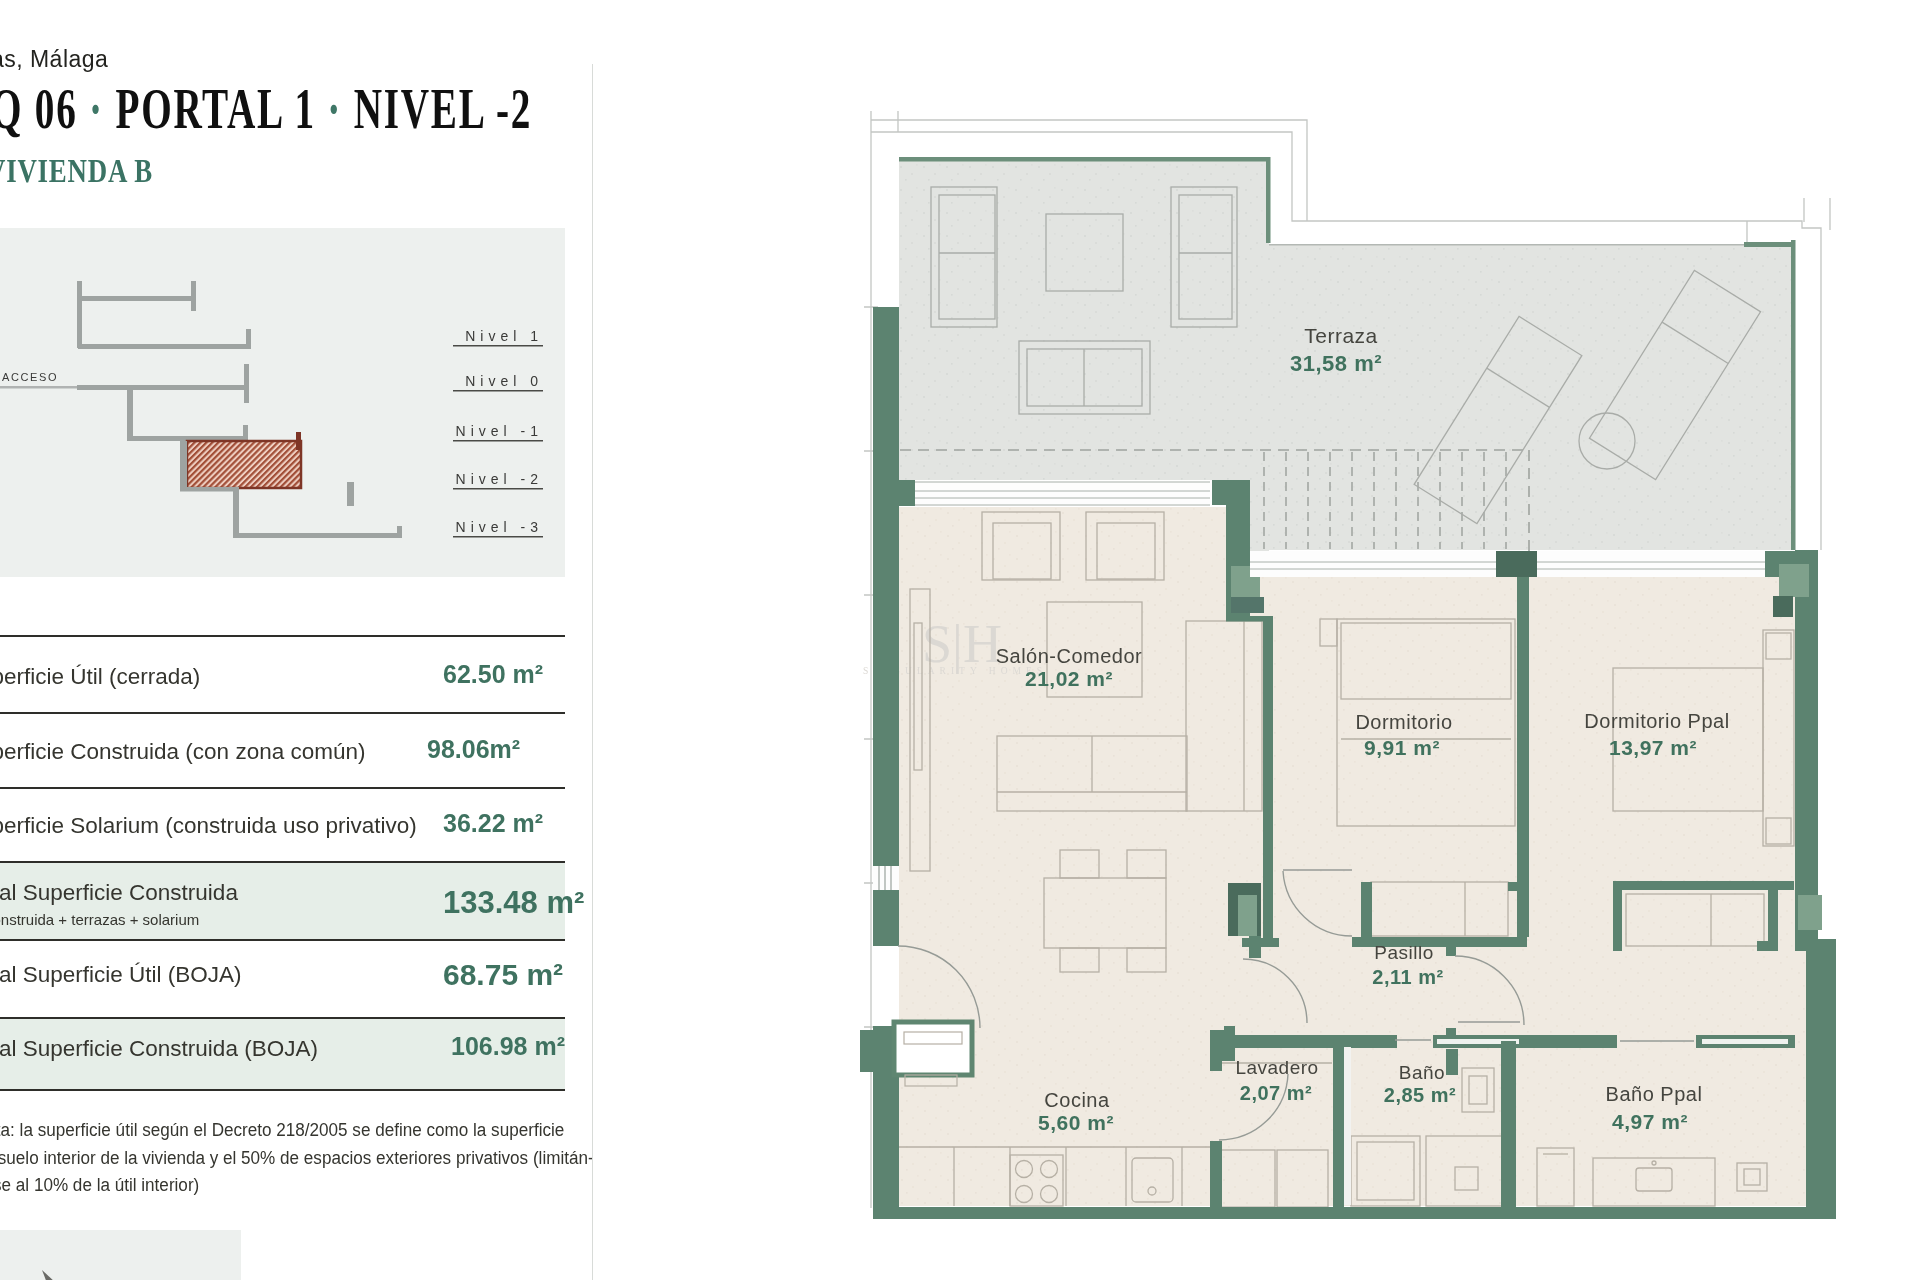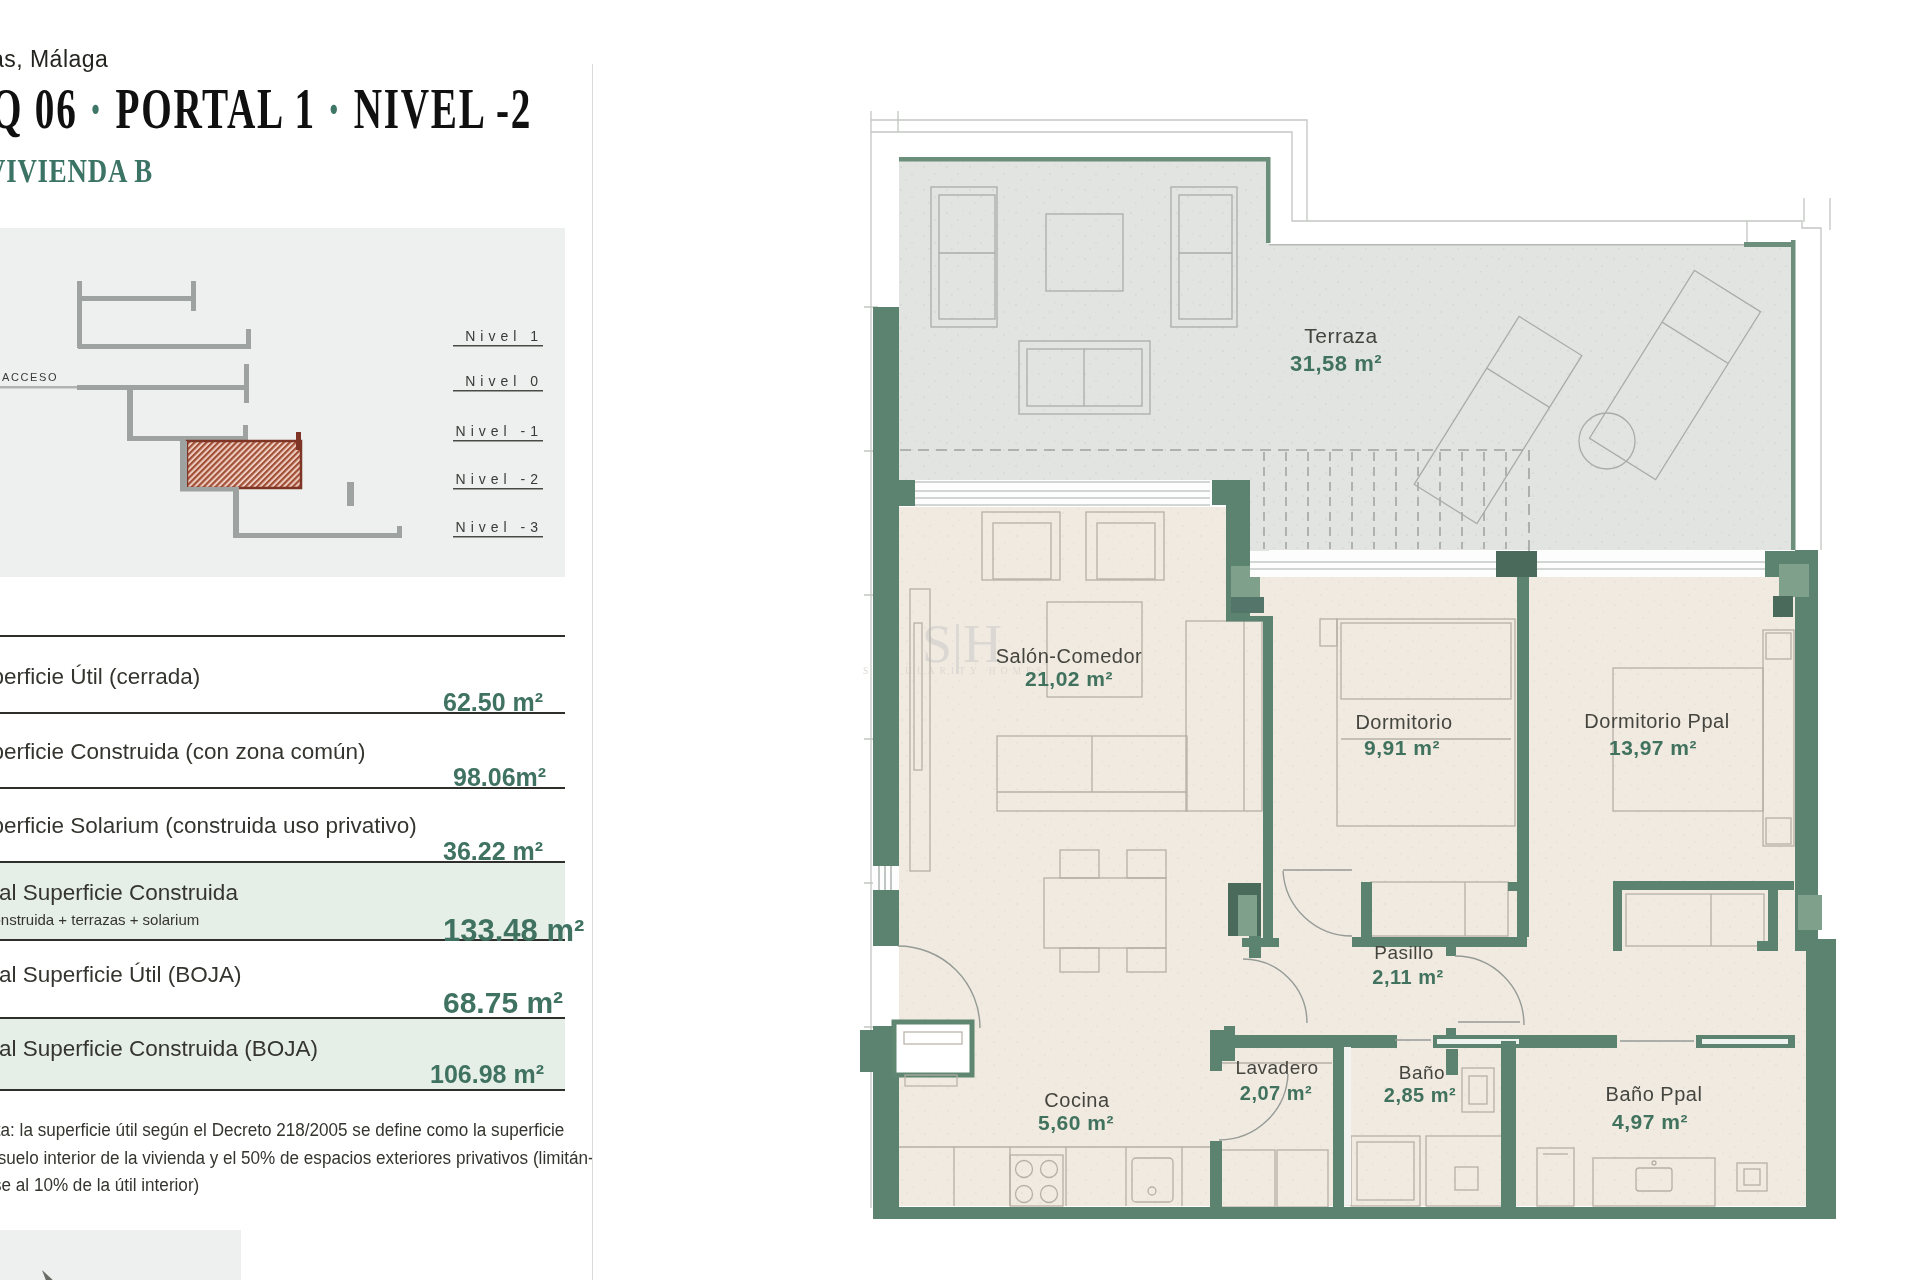--- a/index.html
+++ b/index.html
@@ -1,55 +1,55 @@
 <!DOCTYPE html>
 <html><head>
 <meta charset="utf-8">
 <style>
   html,body{margin:0;padding:0;width:1920px;height:1280px;background:#ffffff;overflow:hidden;
     font-family:"Liberation Sans",sans-serif;}
   .abs{position:absolute;}
   .lbl{color:#35352f;}
-  .val{color:#3f7260;font-weight:bold;margin-top:28px;}
+  .val{color:#3f7260;font-weight:bold;}
 </style>
 </head>
 <body>
 
 <div class="abs" style="left:-40px;top:46px;font-size:23px;color:#23231f;letter-spacing:0.5px;">Mijas, Málaga</div>
 
 <div class="abs" style="left:-97px;top:77px;font-size:56px;font-weight:bold;font-family:'Liberation Serif',serif;color:#101010;letter-spacing:2.5px;white-space:nowrap;transform:scaleX(0.70);transform-origin:0 0;">BLOQ 06 <span style="color:#3f7767;">·</span> PORTAL 1 <span style="color:#3f7767;">·</span> NIVEL -2</div>
 
 <div class="abs" style="left:-14px;top:152px;font-size:34px;font-weight:bold;font-family:'Liberation Serif',serif;color:#3b7364;letter-spacing:1px;white-space:nowrap;transform:scaleX(0.79);transform-origin:0 0;">VIVIENDA B</div>
 
 <div class="abs" style="left:0;top:228px;width:565px;height:349px;background:#edf0ee;"></div>
 
 <div class="abs" style="left:0;top:635px;width:565px;height:2px;background:#2e2e2a;"></div>
 
 <div class="abs lbl" style="left:-36px;top:664px;font-size:22.5px;">Superficie Útil (cerrada)</div>
 <div class="abs val" style="left:443px;top:660px;font-size:25px;">62.50 m²</div>
 <div class="abs" style="left:0;top:712px;width:565px;height:2px;background:#2e2e2a;"></div>
 
 <div class="abs lbl" style="left:-36px;top:739px;font-size:22.5px;">Superficie Construida (con zona común)</div>
-<div class="abs val" style="left:453px;top:735px;font-size:25px;">98.06m²</div>
+<div class="abs val" style="left:427px;top:735px;font-size:25px;">98.06m²</div>
 <div class="abs" style="left:0;top:787px;width:565px;height:2px;background:#2e2e2a;"></div>
 
 <div class="abs lbl" style="left:-36px;top:813px;font-size:22.5px;">Superficie Solarium (construida uso privativo)</div>
 <div class="abs val" style="left:443px;top:809px;font-size:25px;text-align:center;">36.22 m²</div>
 
 <div class="abs" style="left:0;top:861px;width:565px;height:76px;background:#e6eee8;border-top:2px solid #2e2e2a;border-bottom:2px solid #2e2e2a;"></div>
 <div class="abs lbl" style="left:-31px;top:880px;font-size:22.5px;">Total Superficie Construida</div>
 <div class="abs lbl" style="left:-15px;top:911px;font-size:15px;">construida + terrazas + solarium</div>
 <div class="abs val" style="left:443px;top:885px;font-size:31px;">133.48 m²</div>
 
 <div class="abs lbl" style="left:-31px;top:962px;font-size:22.5px;">Total Superficie Útil (BOJA)</div>
 <div class="abs val" style="left:443px;top:958px;font-size:30px;">68.75 m²</div>
 
 <div class="abs" style="left:0;top:1017px;width:565px;height:70px;background:#e6eee8;border-top:2px solid #2e2e2a;border-bottom:2px solid #2e2e2a;"></div>
 <div class="abs lbl" style="left:-31px;top:1036px;font-size:22.5px;">Total Superficie Construida (BOJA)</div>
-<div class="abs val" style="left:430px;top:1032px;font-size:25px;">106.98 m²</div>
+<div class="abs val" style="left:451px;top:1032px;font-size:25px;">106.98 m²</div>
 
 <div class="abs lbl" style="left:-26px;top:1117px;font-size:18px;line-height:27.5px;transform:scaleX(0.95);transform-origin:0 0;white-space:nowrap;">Nota: la superficie útil según el Decreto 218/2005 se define como la superficie<br>de suelo interior de la vivienda y el 50% de espacios exteriores privativos (limitán-<br>dose al 10% de la útil interior)</div>
 
 <div class="abs" style="left:0;top:1230px;width:241px;height:50px;background:#edf0ee;"></div>
 
 <div class="abs" style="left:592px;top:64px;width:1px;height:1216px;background:#d8dbd8;"></div>
 
 <svg class="abs" style="left:0;top:0;" width="1920" height="1280" viewBox="0 0 1920 1280">
 <defs>
   <pattern id="hatch" width="4.2" height="4.2" patternTransform="rotate(45)" patternUnits="userSpaceOnUse">

